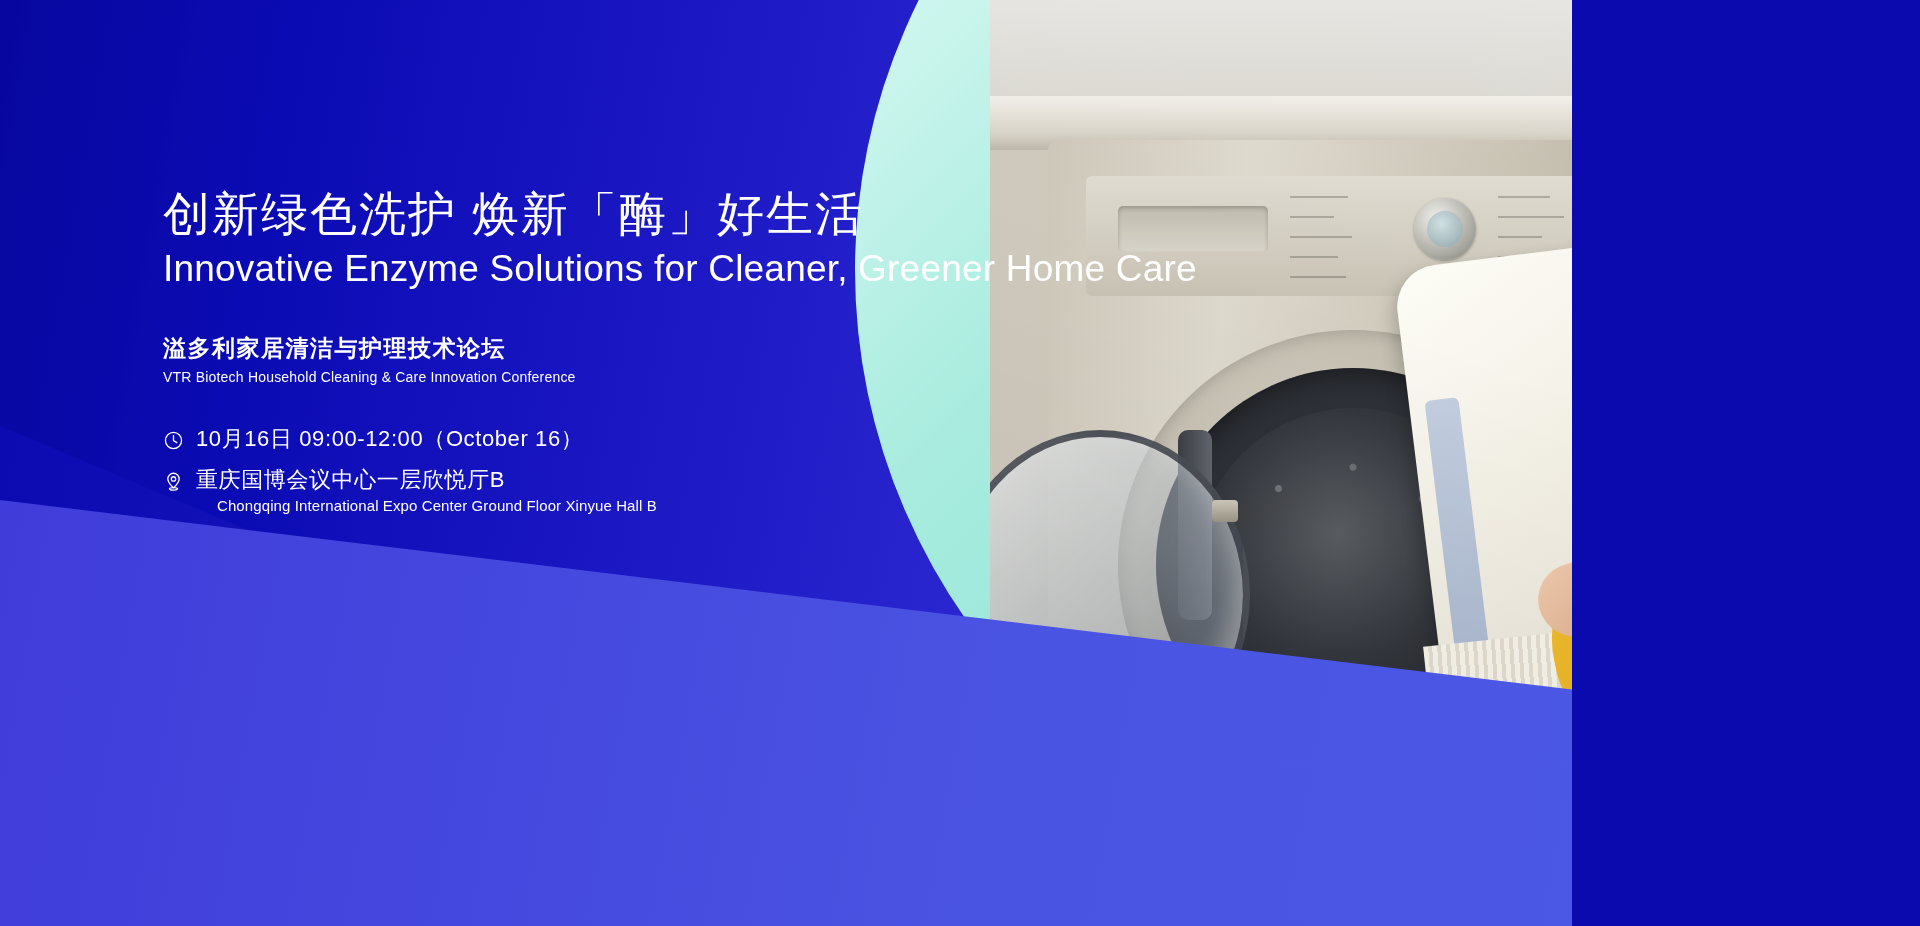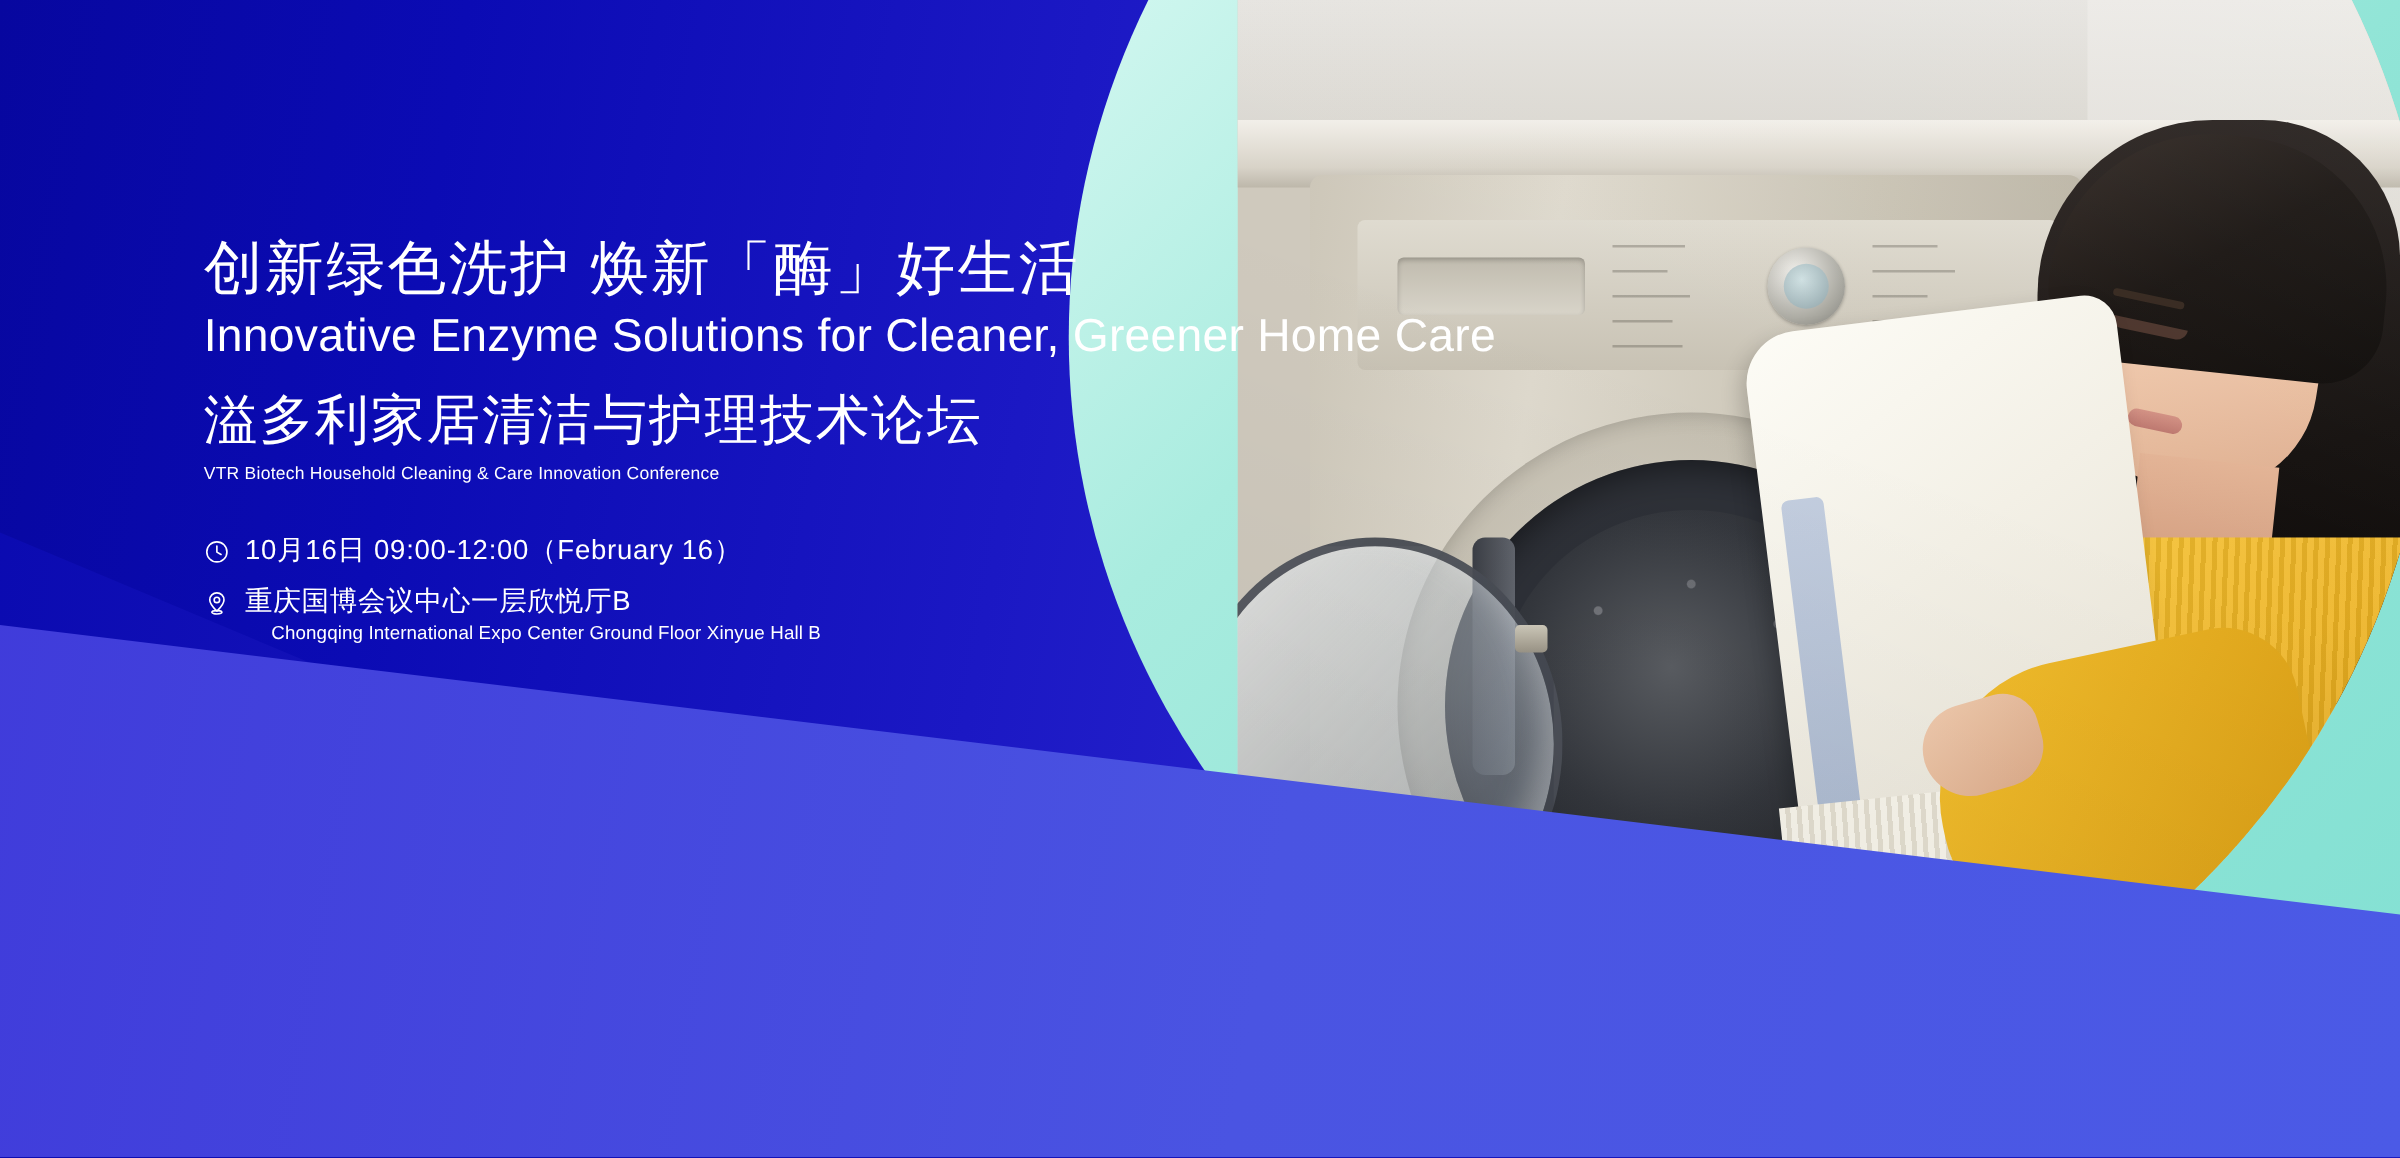--- a/index.html
+++ b/index.html
@@ -4,21 +4,21 @@
 <style>
   * { margin:0; padding:0; box-sizing:border-box; }
   html, body {
     width:1920px; height:926px; overflow:hidden;
     font-family:"Liberation Sans", sans-serif;
     background:#0a0aaf;
   }
 
   .banner {
     position:relative;
-    width:1920px; height:926px;
+    width:1572px; height:926px;
     overflow:hidden;
   }
 
   
   .bg-base {
     position:absolute; inset:0;
     background:linear-gradient(100deg,
       #07079f 0%,
       #0b0bb4 18%,
       #1b18c4 42%,
@@ -299,25 +299,25 @@
   }
   .headline-en {
     margin-top:6px;
     font-size:37px;
     line-height:1.2;
     letter-spacing:.2px;
     font-weight:400;
     white-space:nowrap;
   }
   .subline {
-    margin-top:18px;
-    font-size:43px;
+    margin-top:42px;
+    font-size:23px;
     line-height:1.25;
     letter-spacing:1.5px;
-    font-weight:400;
+    font-weight:700;
     white-space:nowrap;
   }
   .subline-en {
     margin-top:6px;
     font-size:14px;
     line-height:1.2;
     letter-spacing:.2px;
     font-weight:400;
     white-space:nowrap;
   }
@@ -425,21 +425,21 @@
     <div class="meta">
 
       <div class="meta-row">
         <span class="meta-icon">
           <svg viewBox="0 0 24 24" fill="none" stroke="#ffffff" stroke-width="1.5" stroke-linecap="round" stroke-linejoin="round">
             <circle cx="12" cy="12" r="9.2"></circle>
             <path d="M12 6.6 V12.2 L15.8 14.4"></path>
           </svg>
         </span>
         <span class="meta-text">
-          <span class="meta-cn">10月16日 09:00-12:00（February 16）</span>
+          <span class="meta-cn">10月16日 09:00-12:00（October 16）</span>
         </span>
       </div>
 
       <div class="meta-row">
         <span class="meta-icon">
           <svg viewBox="0 0 24 24" fill="none" stroke="#ffffff" stroke-width="1.5" stroke-linecap="round" stroke-linejoin="round">
             <path d="M12 2.6c-3.6 0-6.5 2.9-6.5 6.5 0 3.3 4.4 8.1 6 9.7.3.3.7.3 1 0 1.6-1.6 6-6.4 6-9.7 0-3.6-2.9-6.5-6.5-6.5Z"></path>
             <circle cx="12" cy="9.1" r="2.5"></circle>
             <ellipse cx="12" cy="20.4" rx="4.6" ry="1.5"></ellipse>
           </svg>

